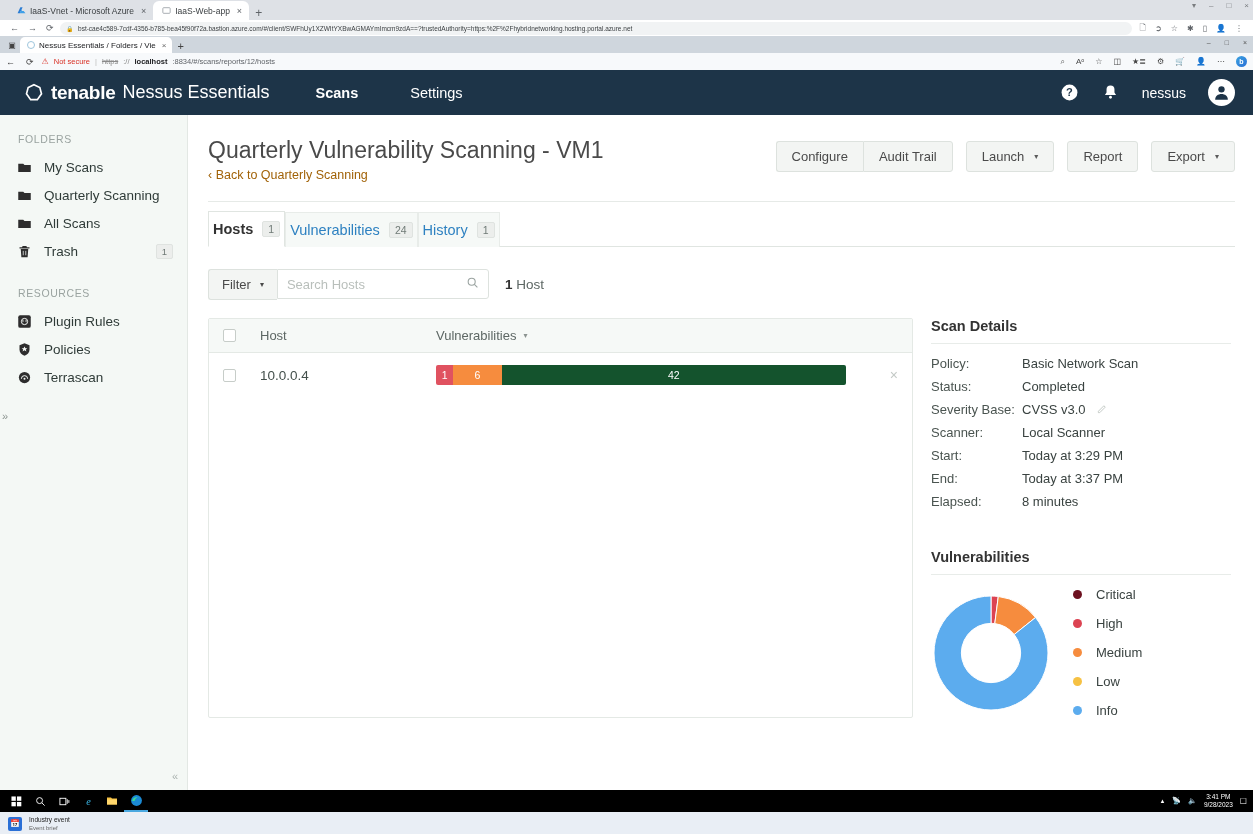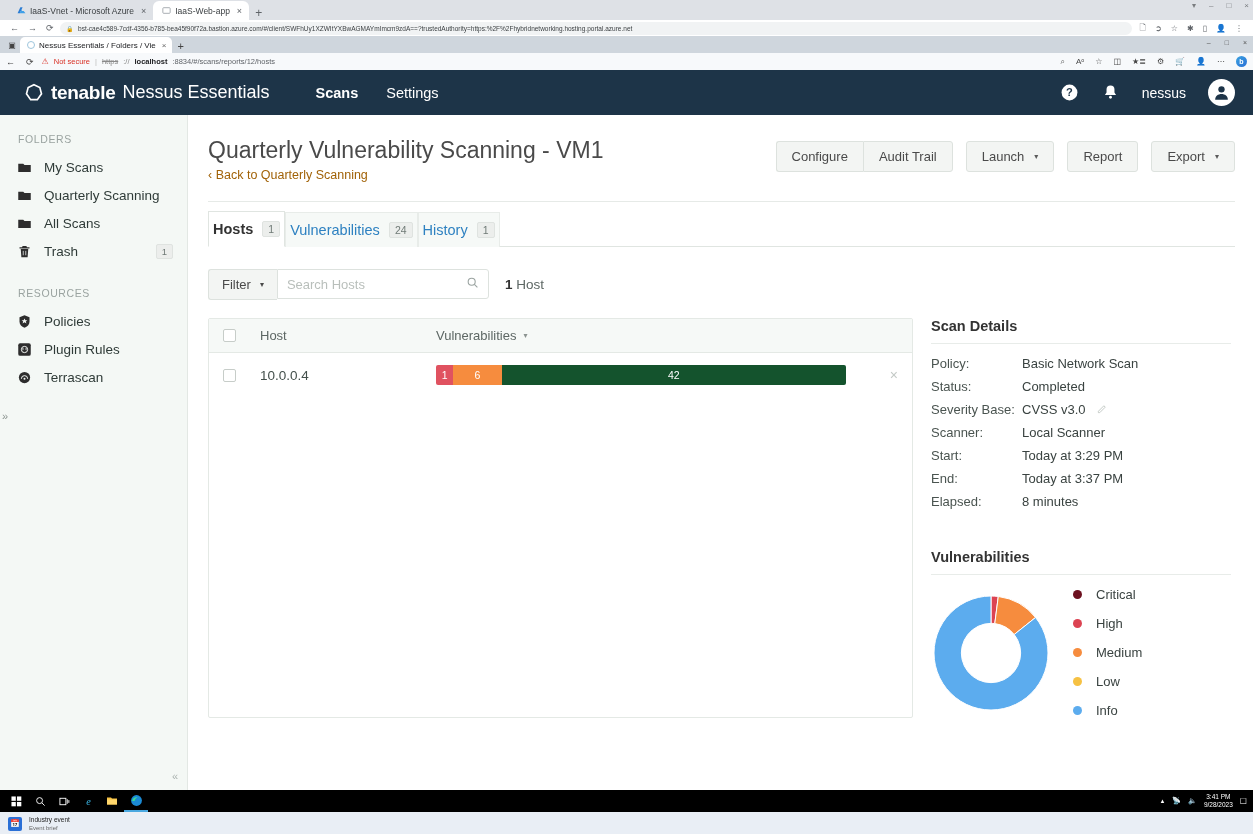--- a/index.html
+++ b/index.html
@@ -62,21 +62,21 @@
   
   .app { width: 1253px; height: 720px; background: #fff; position: relative; }
   .nav-top {
     height: 45px; background: #1d3448; display: flex; align-items: center;
     padding: 0 24px; position: relative;
   }
   .brand { display: flex; align-items: center; gap: 7px; }
   .brand-logo { width: 20px; height: 20px; }
   .brand-tenable { color: #fff; font-size: 19px; font-weight: bold; letter-spacing: -0.3px; }
   .brand-product { color: #fff; font-size: 18px; font-weight: 300; }
-  .nav-links { display: flex; gap: 0; margin-left: 32px; }
+  .nav-links { display: flex; gap: 24px; margin-left: 32px; }
   .nav-link { color: #fff; font-size: 14.5px; padding: 6px 14px; }
   .nav-link.active { font-weight: bold; }
   .nav-right { position: absolute; right: 18px; display: flex; align-items: center; gap: 22px; }
   .nav-icon { color: #fff; display: flex; align-items: center; }
   .nav-user { color: #fff; font-size: 14px; }
   .avatar {
     width: 27px; height: 27px; border-radius: 50%; background: #fff;
     display: flex; align-items: center; justify-content: center;
   }
 
@@ -360,37 +360,37 @@
         <span class="si-lb">Trash</span>
         <span class="side-badge">1</span>
       </div>
 
       <div class="side-gap"></div>
       <div class="side-head">RESOURCES</div>
 
       <div class="side-item">
         <span class="si-ic">
           <svg width="15" height="15" viewBox="0 0 24 24">
-              <path d="M12 2l8 3v7c0 5-3.5 8.5-8 10-4.5-1.5-8-5-8-10V5z" fill="#2d2d2d"></path>
-              <path d="M12 7l1.5 3h3l-2.4 2 1 3-3.1-2-3.1 2 1-3L7.5 10h3z" fill="#f4f8f5"></path>
-            </svg>
-        </span>
-        <span class="si-lb">Policies</span>
-      </div>
-
-      <div class="side-item">
-        <span class="si-ic">
-          <svg width="15" height="15" viewBox="0 0 24 24">
               <rect x="2" y="2" width="20" height="20" rx="3" fill="#2d2d2d"></rect>
               <circle cx="12" cy="12" r="5" fill="none" stroke="#f4f8f5" stroke-width="1.6"></circle>
               <circle cx="9.5" cy="11" r="1.2" fill="#f4f8f5"></circle>
               <circle cx="14.5" cy="11" r="1.2" fill="#f4f8f5"></circle>
             </svg>
         </span>
         <span class="si-lb">Plugin Rules</span>
+      </div>
+
+      <div class="side-item">
+        <span class="si-ic">
+          <svg width="15" height="15" viewBox="0 0 24 24">
+              <path d="M12 2l8 3v7c0 5-3.5 8.5-8 10-4.5-1.5-8-5-8-10V5z" fill="#2d2d2d"></path>
+              <path d="M12 7l1.5 3h3l-2.4 2 1 3-3.1-2-3.1 2 1-3L7.5 10h3z" fill="#f4f8f5"></path>
+            </svg>
+        </span>
+        <span class="si-lb">Policies</span>
       </div>
 
       <div class="side-item">
         <span class="si-ic">
           <svg width="15" height="15" viewBox="0 0 24 24">
               <circle cx="12" cy="12" r="9" fill="#2d2d2d"></circle>
               <path d="M7 14a5 5 0 0110 0" fill="none" stroke="#f4f8f5" stroke-width="1.6"></path>
               <circle cx="12" cy="14" r="1.6" fill="#f4f8f5"></circle>
             </svg>
         </span>

